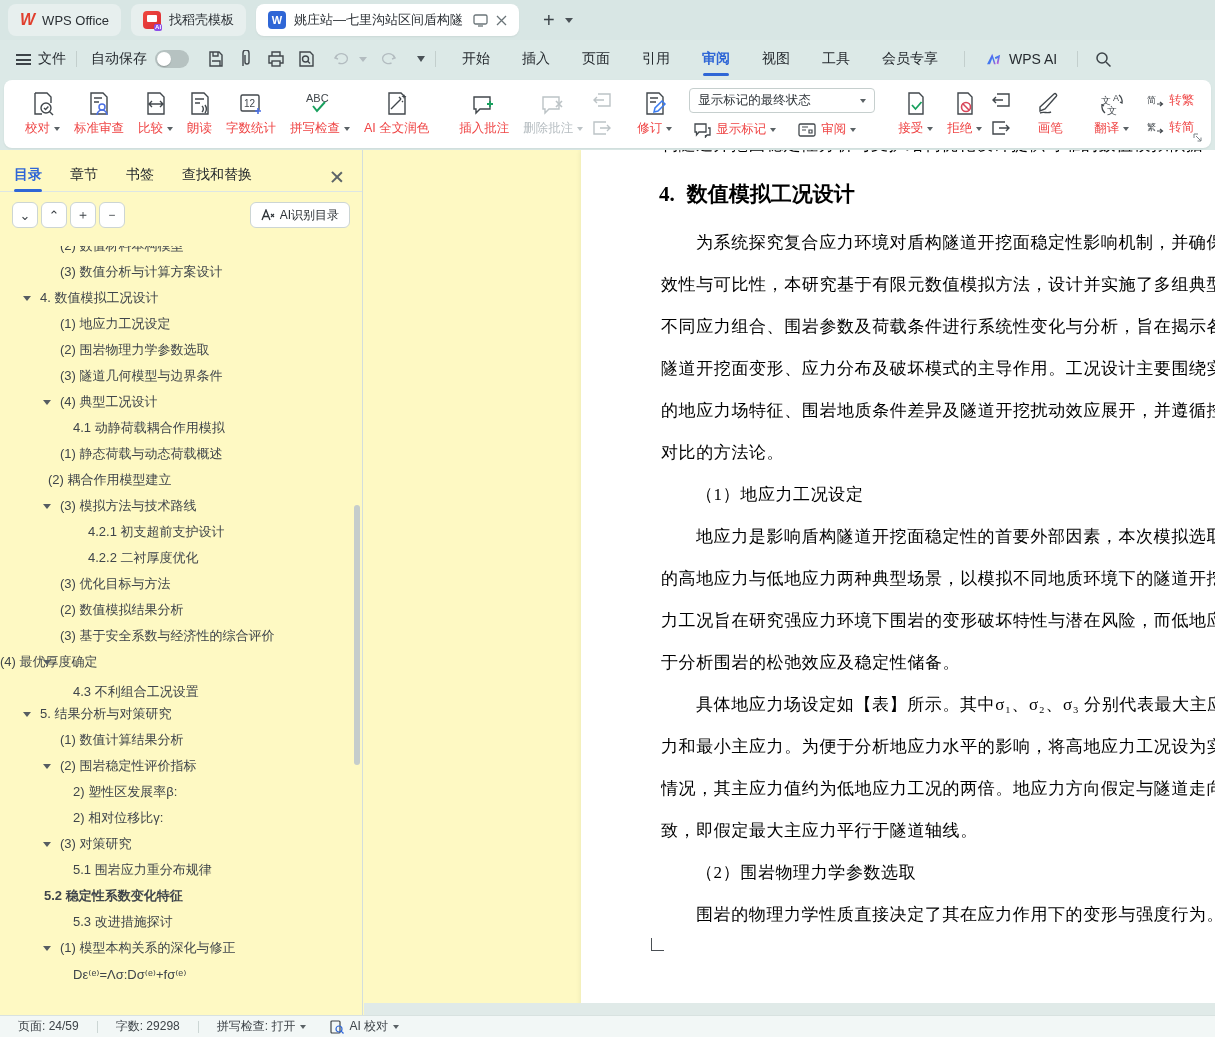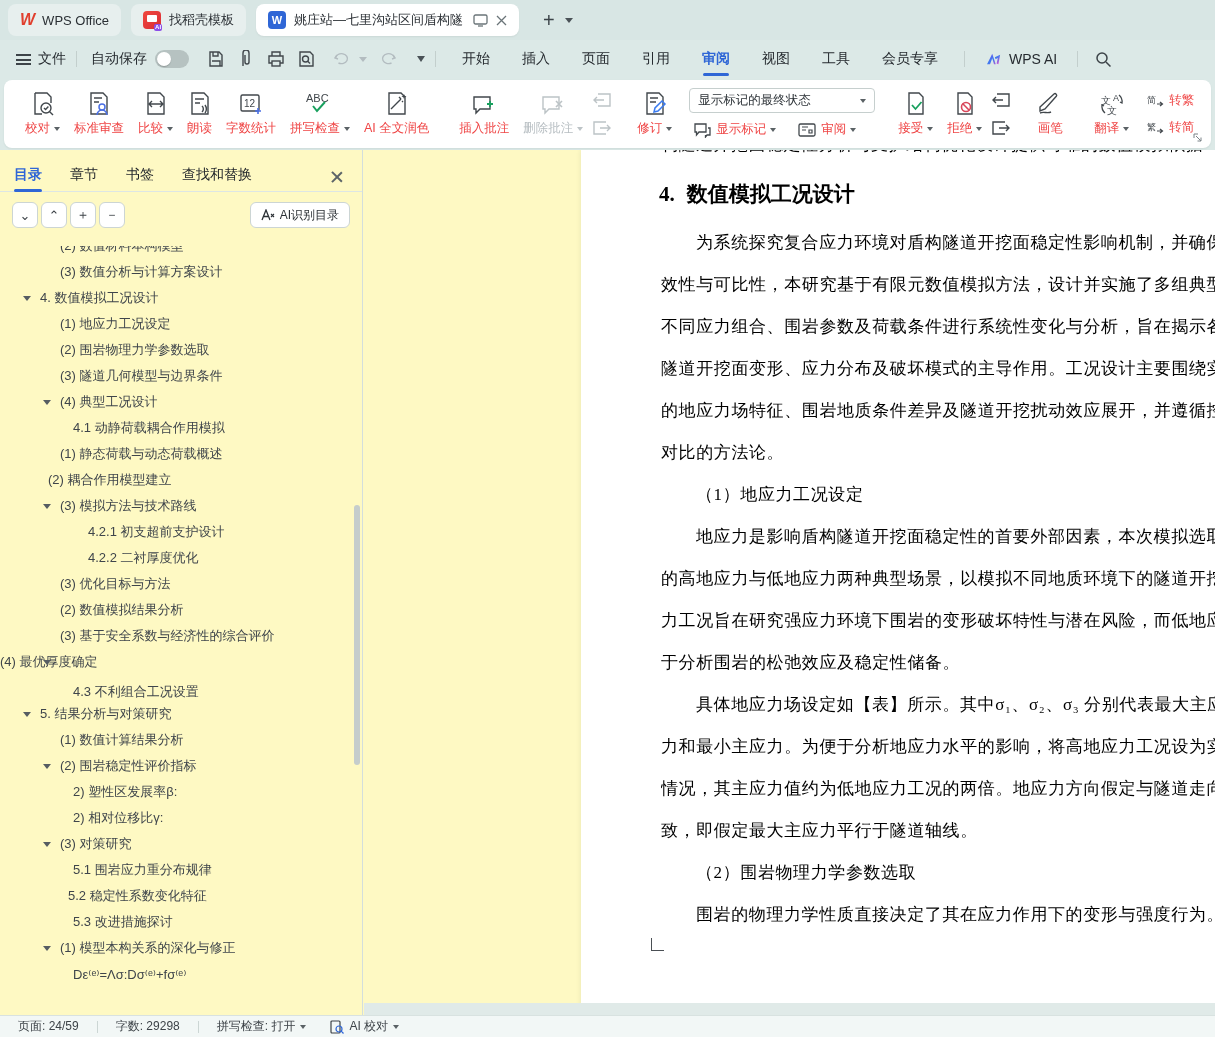--- a/index.html
+++ b/index.html
@@ -572,21 +572,21 @@
         <div class="toc-row" style="padding-left: 73px;">
           <span>2) 相对位移比γ:</span>
         </div>
         <div class="toc-row" style="padding-left: 60px;">
           <span class="tri" style="left: 43px;"></span>
           <span>(3) 对策研究</span>
         </div>
         <div class="toc-row" style="padding-left: 73px;">
           <span>5.1 围岩应力重分布规律</span>
         </div>
-        <div class="toc-row" style="padding-left: 68px;">
+        <div class="toc-row" style="padding-left: 44px; font-weight: bold;">
           <span>5.2 稳定性系数变化特征</span>
         </div>
         <div class="toc-row" style="padding-left: 73px;">
           <span>5.3 改进措施探讨</span>
         </div>
         <div class="toc-row" style="padding-left: 60px;">
           <span class="tri" style="left: 43px;"></span>
           <span>(1) 模型本构关系的深化与修正</span>
         </div>
         <div class="toc-row" style="padding-left: 73px;">

